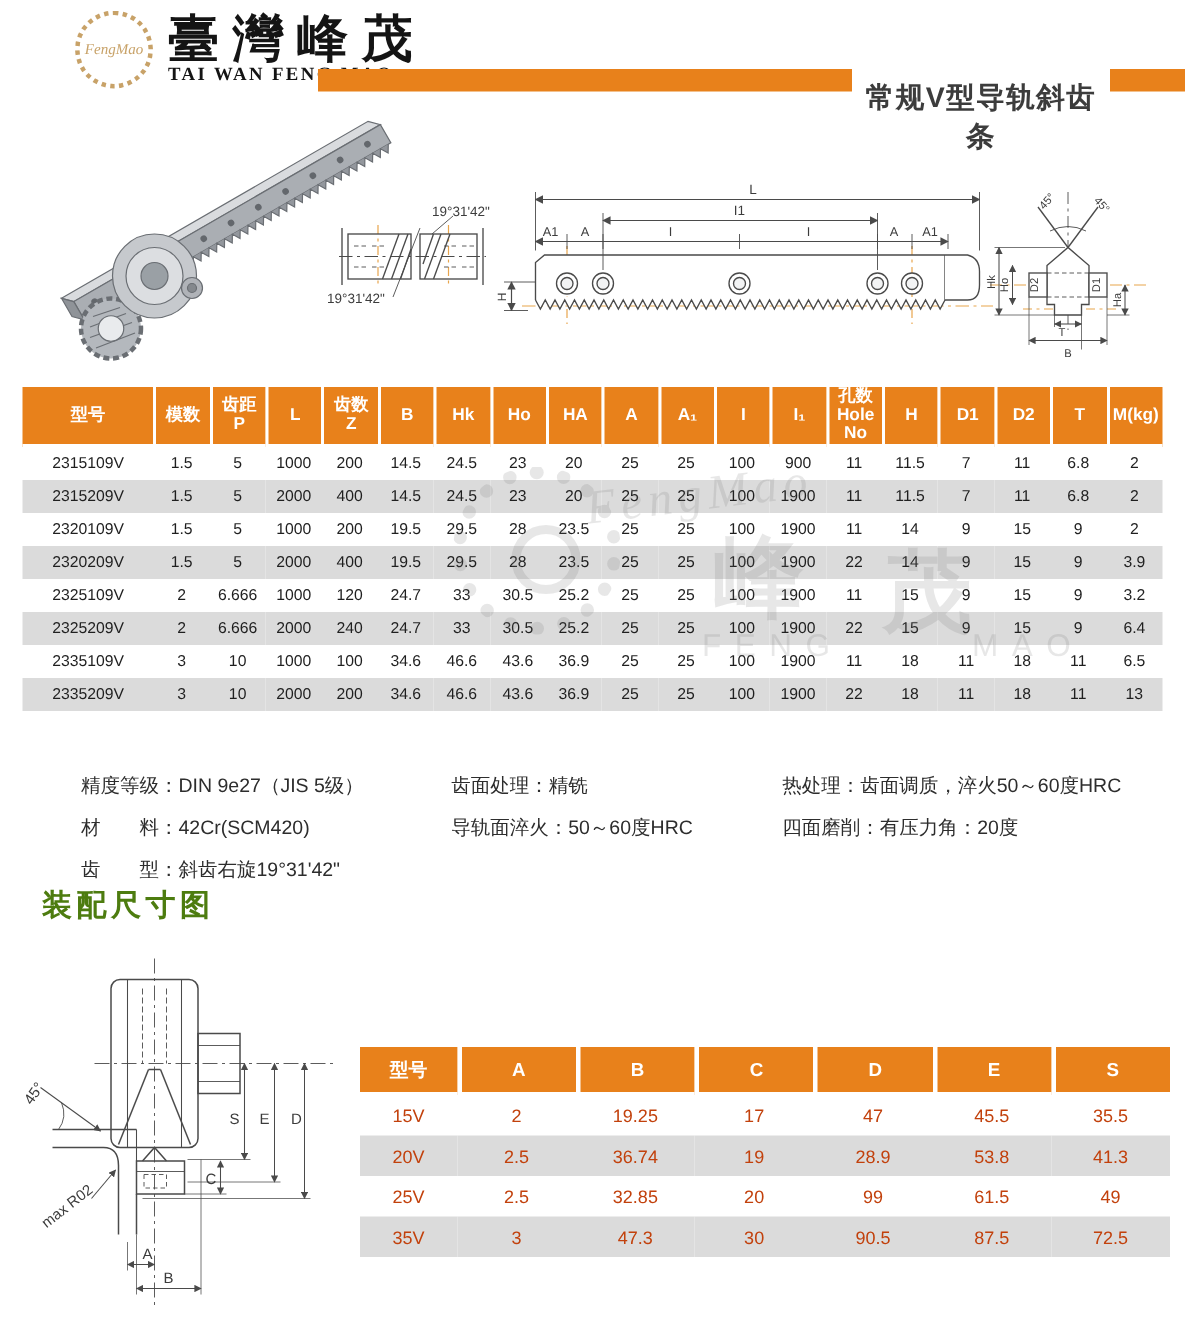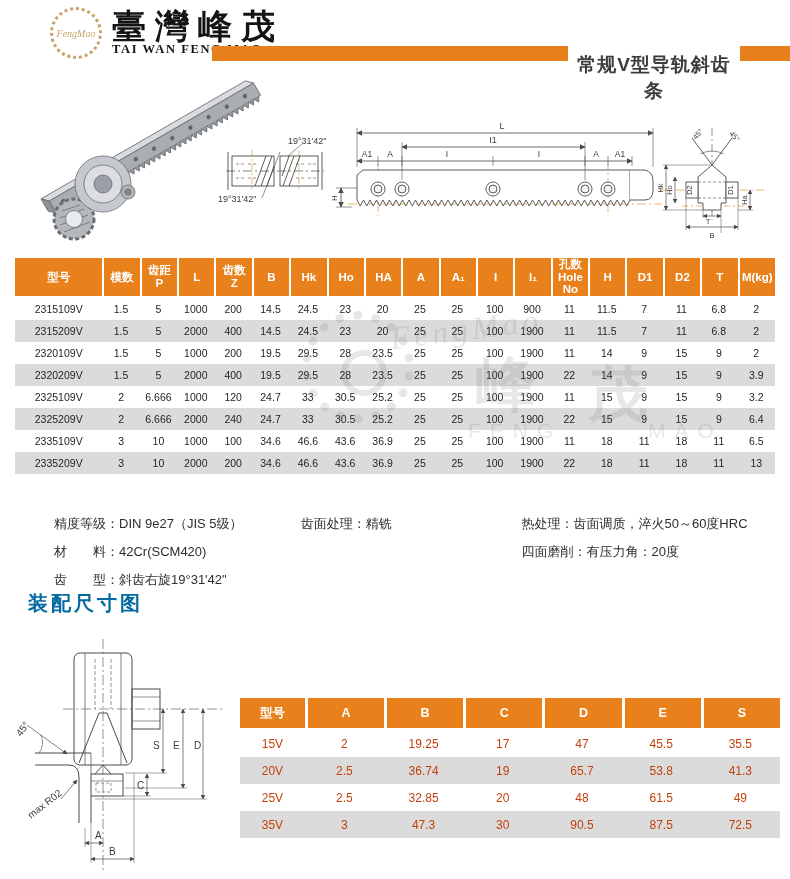--- a/index.html
+++ b/index.html
@@ -46,21 +46,21 @@
   .assembly-table th:first-child { border-left:none; width:12%; }
   .assembly-table td { font-size:12px; color:#c2410c; text-align:center; height:27px; }
   .assembly-table tbody tr:nth-child(even) { background:#DBDBDB; }
 
   
   .specs { position:absolute; top:510px; left:30px; width:745px; display:flex; }
   .specs-col p { font-size:13px; color:#2d2d2d; line-height:28px; white-space:nowrap; }
   .specs-col1 { width:255px;margin-left:24px; } .specs-col2 { width:228px; } .specs-col3 { width:262px; }
 
   .section-title { position:absolute; left:28px; top:590px; font-size:20px;
-                   color:#0369a1; font-weight:bold; letter-spacing:3px; }
+                   color:#4d7c0f; font-weight:bold; letter-spacing:3px; }
 
   
   .watermark { position:absolute; left:280px; top:293px; width:470px; height:170px;
                opacity:0.16; pointer-events:none; color:#6f6f6f; }
   .wm-gear { position:absolute; left:22px; top:18px; width:112px; height:112px;
              border:9px dotted #6f6f6f; border-radius:50%; }
   .wm-gear::after { content:""; position:absolute; left:30px; top:30px; width:34px; height:34px;
                     border:6px solid #6f6f6f; border-radius:50%; }
   .wm-script { position:absolute; left:110px; top:18px; font-family:"Liberation Serif",serif;
                font-style:italic; font-size:32px; transform:rotate(-7deg); letter-spacing:4px; }
@@ -458,20 +458,21 @@
   </div>
 
   <div class="specs">
     <div class="specs-col specs-col1">
       <p>精度等级：DIN 9e27（JIS 5级）</p>
       <p>材　　料：42Cr(SCM420)</p>
       <p>齿　　型：斜齿右旋19°31'42"</p>
     </div>
     <div class="specs-col specs-col2">
       <p>齿面处理：精铣</p>
+      <p>导轨面淬火：50～60度HRC</p>
     </div>
     <div class="specs-col specs-col3">
       <p>热处理：齿面调质，淬火50～60度HRC</p>
       <p>四面磨削：有压力角：20度</p>
     </div>
   </div>
 
   <h2 class="section-title">装配尺寸图</h2>
 
   <svg class="assembly-svg" width="225" height="244" viewBox="0 0 225 244" font-size="10">
@@ -560,30 +561,30 @@
           <td>17</td>
           <td>47</td>
           <td>45.5</td>
           <td>35.5</td>
         </tr>
         <tr>
           <td>20V</td>
           <td>2.5</td>
           <td>36.74</td>
           <td>19</td>
-          <td>65.7</td>
+          <td>28.9</td>
           <td>53.8</td>
           <td>41.3</td>
         </tr>
         <tr>
           <td>25V</td>
           <td>2.5</td>
           <td>32.85</td>
           <td>20</td>
-          <td>48</td>
+          <td>99</td>
           <td>61.5</td>
           <td>49</td>
         </tr>
         <tr>
           <td>35V</td>
           <td>3</td>
           <td>47.3</td>
           <td>30</td>
           <td>90.5</td>
           <td>87.5</td>

